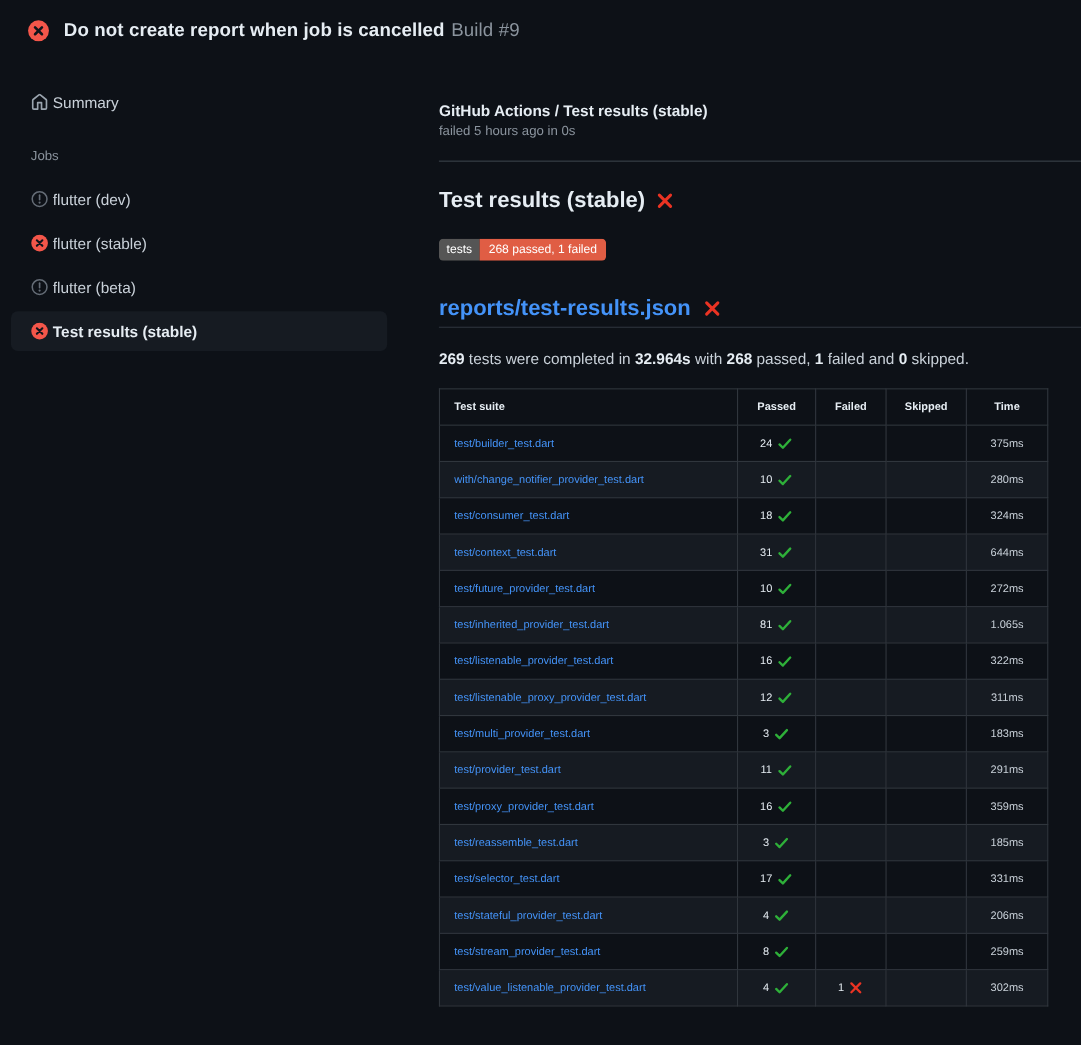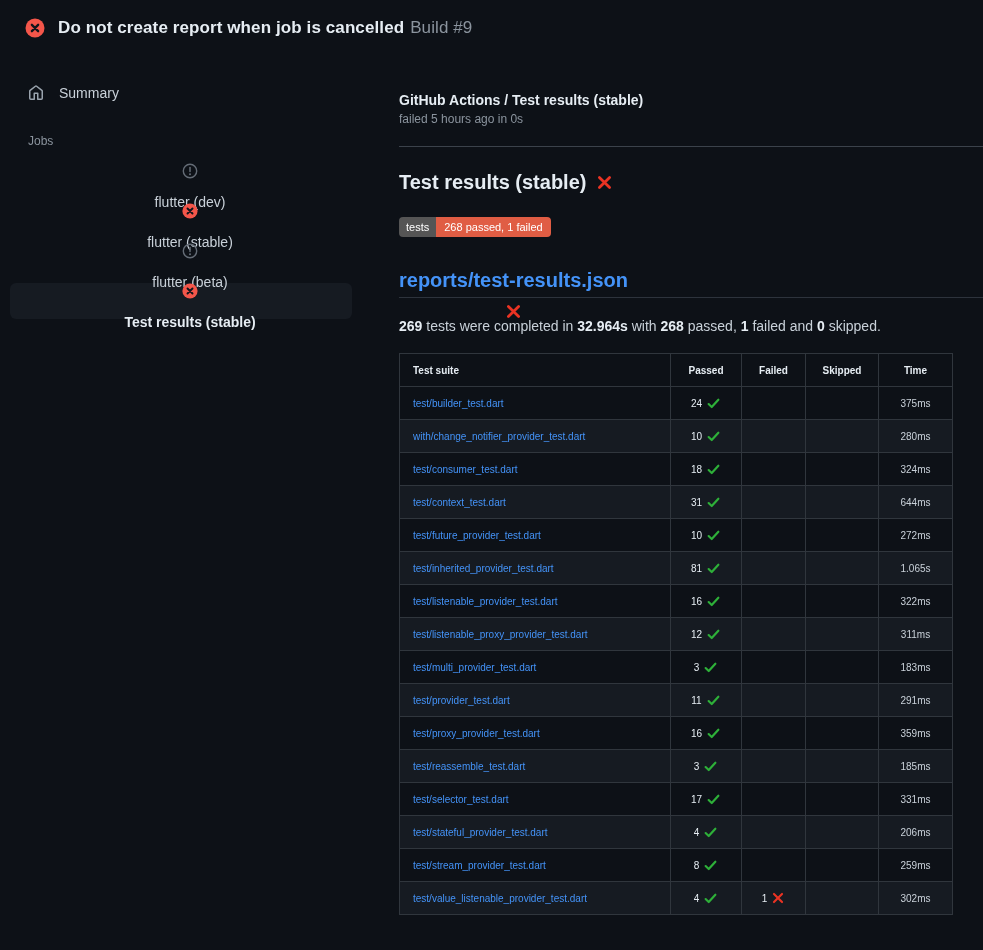--- a/index.html
+++ b/index.html
@@ -9,41 +9,41 @@
     font-family:"Liberation Sans", sans-serif;
     -webkit-font-smoothing:antialiased;
   }
   
   .run-header{position:absolute;top:0;left:0;right:0;height:56px;display:flex;align-items:center;padding-left:25px;box-sizing:border-box;}
   .run-header .hicon{width:20px;height:20px;margin-right:13px;display:inline-flex;}
   .run-header h1{margin:0;font-size:17px;font-weight:700;color:var(--text-1);letter-spacing:.1px;}
   .run-header .build{font-weight:400;color:var(--text-2);margin-left:6px;}
   
   .sidebar{position:absolute;top:0;left:0;width:370px;}
-  .sb-item{display:flex;align-items:center;gap:15px;height:34px;margin-left:10px;width:342px;box-sizing:border-box;padding-left:18px;border-radius:6px;cursor:pointer;}
+  .sb-item{display:flex;align-items:center;gap:4px;height:34px;margin-left:10px;width:342px;box-sizing:border-box;padding-left:18px;border-radius:6px;cursor:pointer;}
   .sb-item .icon{width:16px;height:16px;display:inline-flex;flex:none;}
   .sb-item span.lbl{font-size:14px;color:#c9d1d9;}
   #summary-item{position:absolute;top:76px;left:0;}
   .jobs-label{position:absolute;top:134px;left:28px;font-size:12px;color:var(--text-2);}
   #jobs-list{position:absolute;top:163px;left:0;}
-  #jobs-list .sb-item{height:36px;margin-bottom:4px;flex-direction:column;}
+  #jobs-list .sb-item{height:36px;margin-bottom:4px;}
   #jobs-list .sb-item.selected{background:var(--alt-bg);}
   #jobs-list .sb-item.selected span.lbl{color:var(--text-1);font-weight:700;}
   
   .main{position:absolute;left:399px;top:0;width:584px;}
   .crumb{position:absolute;top:92px;left:0;font-size:14px;font-weight:700;color:var(--text-1);}
   .meta{position:absolute;top:112px;left:0;font-size:12px;color:var(--text-2);}
   .hr{position:absolute;left:0;right:0;height:0;border-top:1px solid #3b424b;}
   .hr1{top:146px;}
   .hr2{top:297px;border-top-color:#2d333c;}
   .check-title{position:absolute;top:171px;left:0;margin:0;display:flex;align-items:center;gap:10px;font-size:20px;font-weight:700;color:var(--text-1);}
   .badge{position:absolute;top:217px;left:0;display:inline-flex;height:20px;border-radius:4px;overflow:hidden;font-size:11px;color:#fff;line-height:20px;}
   .badge .badge-l{background:var(--badge-l);padding:0 7px;}
   .badge .badge-v{background:var(--badge-v);padding:0 8px;}
-  .report-title{position:absolute;top:269px;left:0;margin:0;display:flex;align-items:center;gap:11px;font-size:20px;font-weight:700;flex-direction:column;}
+  .report-title{position:absolute;top:269px;left:0;margin:0;display:flex;align-items:center;gap:11px;font-size:20px;font-weight:700;}
   .report-title a{color:var(--blue);text-decoration:none;cursor:pointer;}
   #summary-line{position:absolute;top:318px;left:0;margin:0;font-size:14px;color:#c9d1d9;}
   #summary-line b{color:var(--text-1);font-weight:700;}
   
   table{position:absolute;top:353px;left:0;border-collapse:collapse;table-layout:fixed;font-size:10px;padding-left:20px;}
   th,td{border:1px solid var(--border);height:33px;padding:0 13px;box-sizing:border-box;vertical-align:middle;white-space:nowrap;overflow:hidden;}
   th{font-weight:700;color:var(--text-1);text-align:center;}
   th.suite{text-align:left;}
   td.suite a{color:var(--blue);text-decoration:none;cursor:pointer;}
   td.num,td.time{text-align:center;color:var(--text-1);}

